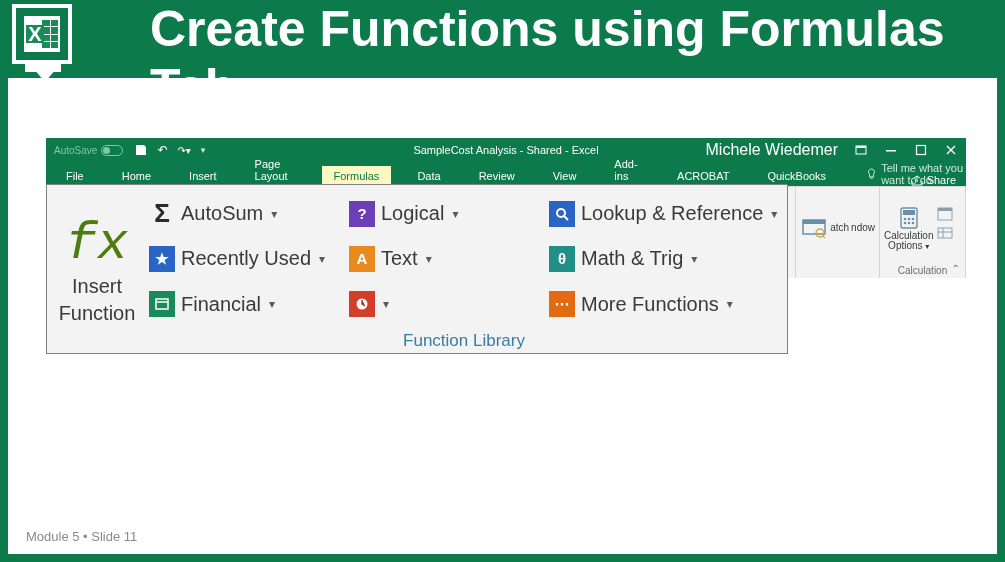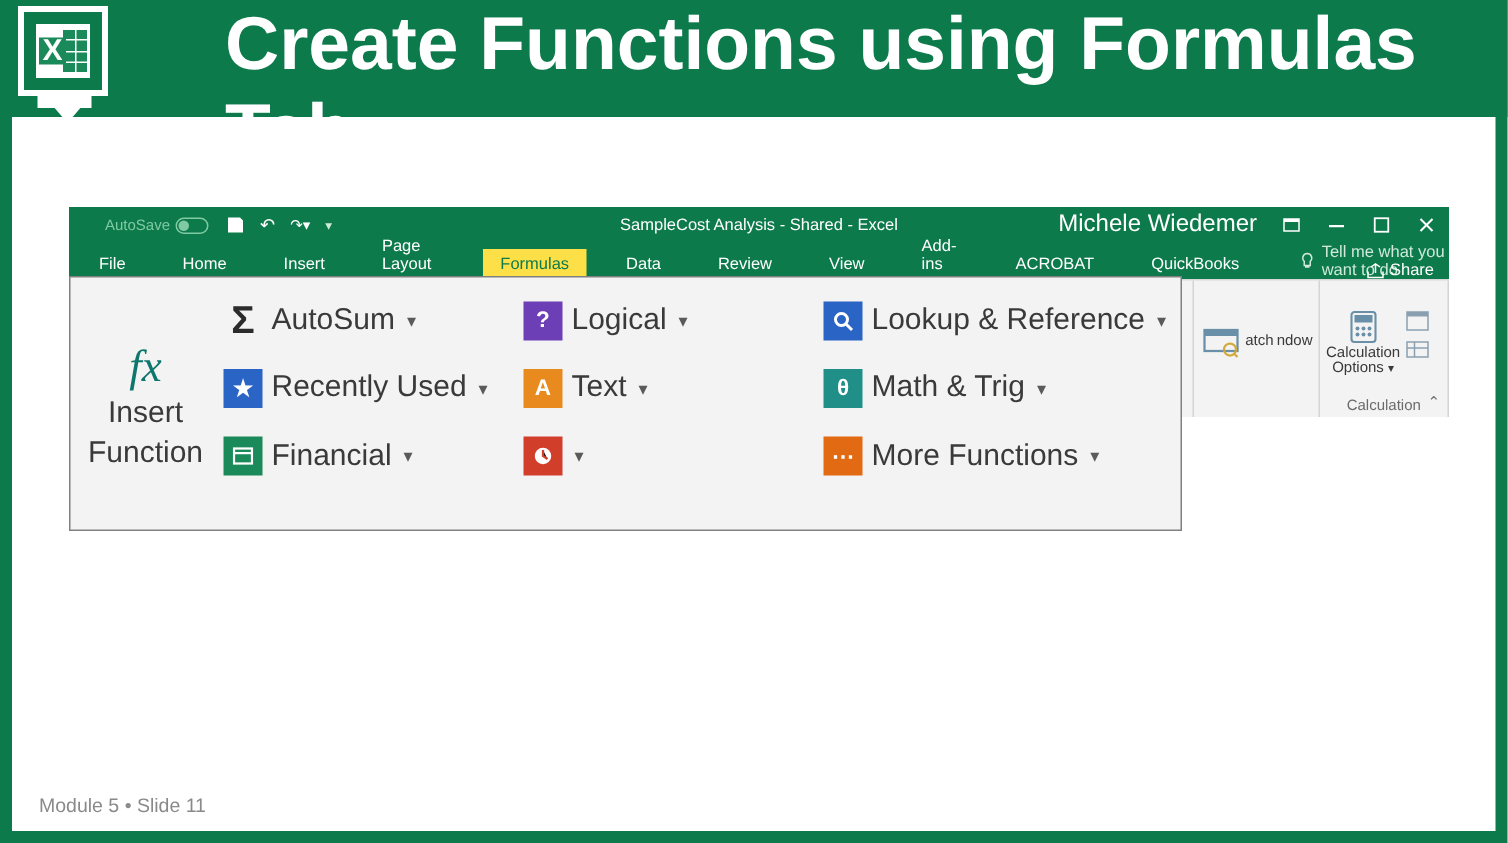--- a/index.html
+++ b/index.html
@@ -106,21 +106,21 @@
     .title-bar {
       height: 24px;
       background: #0d7a4b;
       display: flex;
       align-items: center;
       color: #dff3e8;
       font-size: 11px;
       position: relative;
     }
     .autosave {
-      margin-left: 24px;
+      margin-left: 8px;
       color: #7fc9a3;
       display: flex;
       align-items: center;
       gap: 4px;
       font-size: 10px;
     }
     .autosave-toggle {
       width: 22px; height: 11px;
       border: 1px solid #7fc9a3;
       border-radius: 6px;
@@ -164,21 +164,21 @@
       color: #fff;
       font-size: 11px;
       position: relative;
     }
     .tab {
       padding: 4px 12px 4px 12px;
       cursor: pointer;
       color: #fff;
     }
     .tab.active {
-      background: #fde047;
+      background: #fef9c3;
       color: #0d7a4b;
     }
     .tell-me {
       margin-left: 14px;
       color: #cfe9da;
       font-size: 11px;
       display:flex; align-items:center; gap:4px;
     }
     .share-btn {
       position: absolute;
@@ -246,24 +246,24 @@
     .fl-insert {
       width: 100px;
       display:flex;
       flex-direction:column;
       align-items:center;
       justify-content:center;
       text-align:center;
       padding-top: 6px;
     }
     .fl-insert .fx {
-      font-family: Liberation Serif, serif;
+      font-family: Liberation Mono, monospace;
       font-style: italic;
-      font-size: 30px;
-      color: #0f766e;
+      font-size: 52px;
+      color: #4d7c0f;
       line-height: 1;
     }
     .fl-insert .lbl { font-size: 20px; line-height:1.15; margin-top:4px;}
     .fl-grid {
       flex: 1;
       display: grid;
       grid-template-columns: 200px 200px 1fr;
       grid-template-rows: repeat(3, 1fr) 26px;
       align-items: center;
       padding: 6px 8px 0 2px;
@@ -523,17 +523,18 @@
             </svg>
         </span>
         <span class="dd-caret">▾</span>
       </div>
       <div class="fl-item">
         <span class="fl-icon c-darkorange">⋯</span>
         <span>More Functions</span>
         <span class="dd-caret">▾</span>
       </div>
 
+      <div class="fl-footer">Function Library</div>
     </div>
   </div>
 
   <div class="footer-text">Module 5 • Slide 11</div>
 </div>
 
 </body></html>

